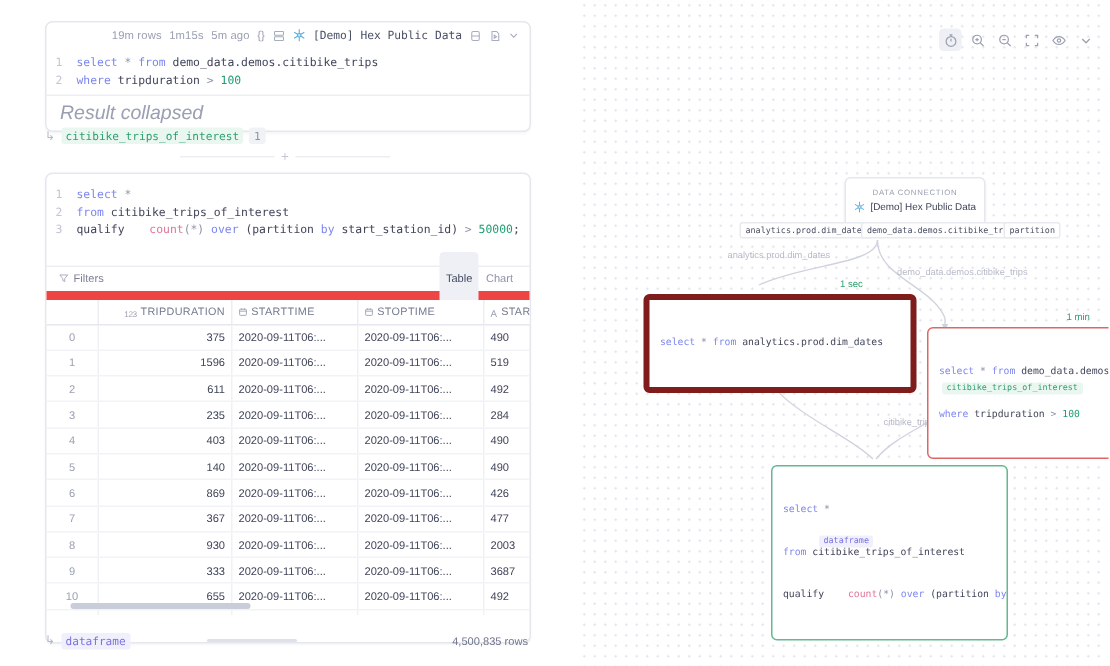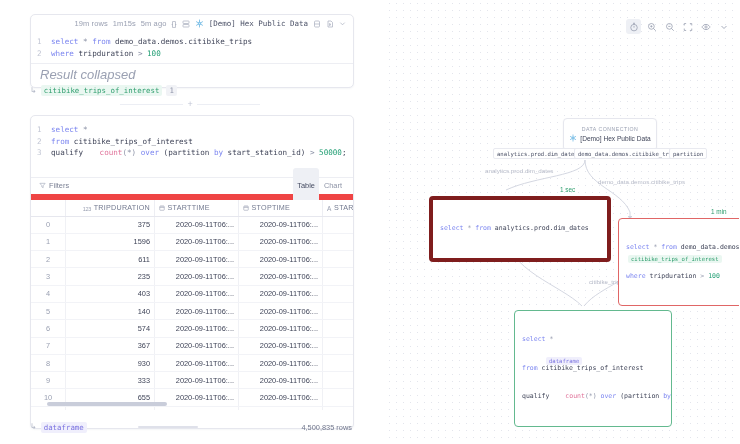--- a/index.html
+++ b/index.html
@@ -86,21 +86,20 @@
   table.grid{border-collapse:collapse;width:100%;table-layout:fixed;}
   table.grid th{
     font-weight:400;font-size:7.2px;color:#737a90;letter-spacing:.25px;
     border-right:1px solid #edeef3;border-bottom:1px solid #e6e7ee;
     height:16px;padding:0 4px;text-align:left;background:#fff;white-space:nowrap;
   }
   table.grid td{
     font-size:7.4px;color:#3f4458;border-right:1px solid #f0f1f5;
     border-bottom:1px solid #f2f3f7;height:16.3px;padding:0 4px;white-space:nowrap;
     overflow:hidden;
-    text-align:right;
   }
   .c-idx{width:26px;text-align:center !important;color:#9aa0b2 !important;background:#fff;}
   .c-dur{width:80px;text-align:right !important;}
   .c-t{width:75px;}
   .c-st{width:58px;}
   th .hico{color:#9aa0b2;font-size:7px;margin-right:2.5px;display:inline-block;vertical-align:-1px;}
 
   .hscroll{
     position:absolute;left:8px;bottom:2px;width:120px;height:4px;
     background:#c9cdda;border-radius:2px;
@@ -325,21 +324,21 @@
               </tr>
               <tr>
                 <td class="c-idx">5</td>
                 <td class="c-dur">140</td>
                 <td class="c-t">2020-09-11T06:...</td>
                 <td class="c-t">2020-09-11T06:...</td>
                 <td class="c-st">490</td>
               </tr>
               <tr>
                 <td class="c-idx">6</td>
-                <td class="c-dur">574</td>
+                <td class="c-dur">869</td>
                 <td class="c-t">2020-09-11T06:...</td>
                 <td class="c-t">2020-09-11T06:...</td>
                 <td class="c-st">426</td>
               </tr>
               <tr>
                 <td class="c-idx">7</td>
                 <td class="c-dur">367</td>
                 <td class="c-t">2020-09-11T06:...</td>
                 <td class="c-t">2020-09-11T06:...</td>
                 <td class="c-st">477</td>

